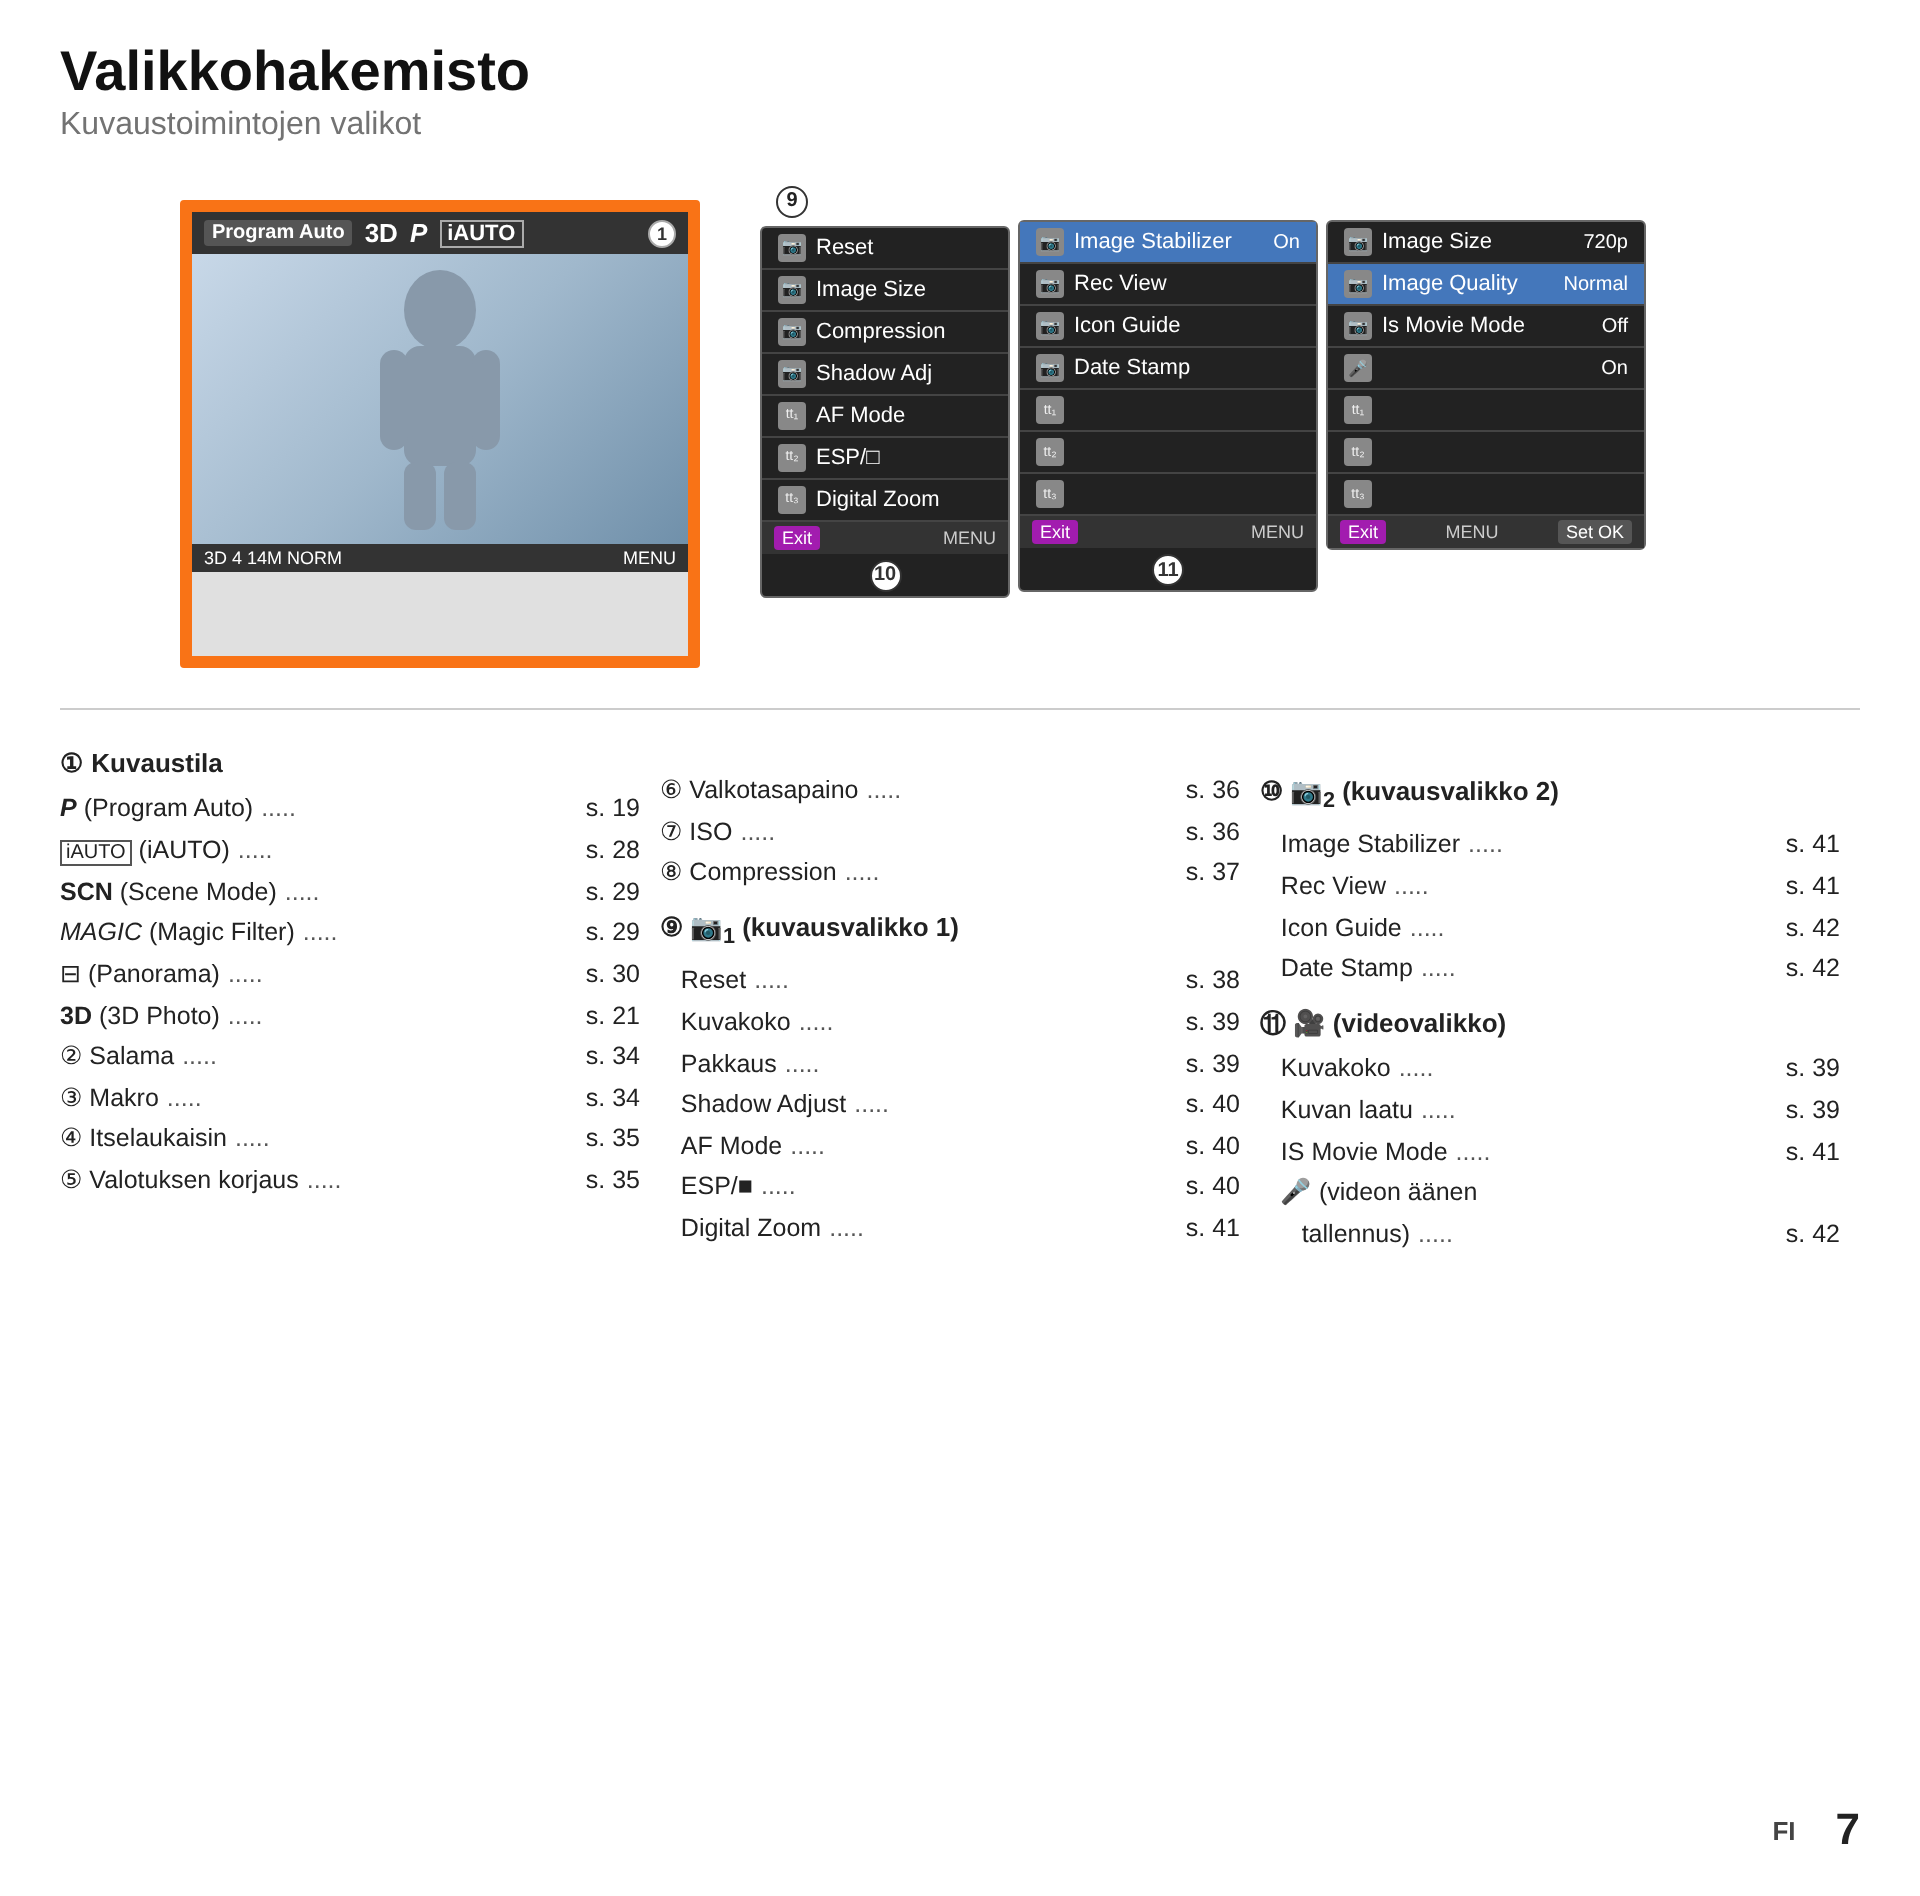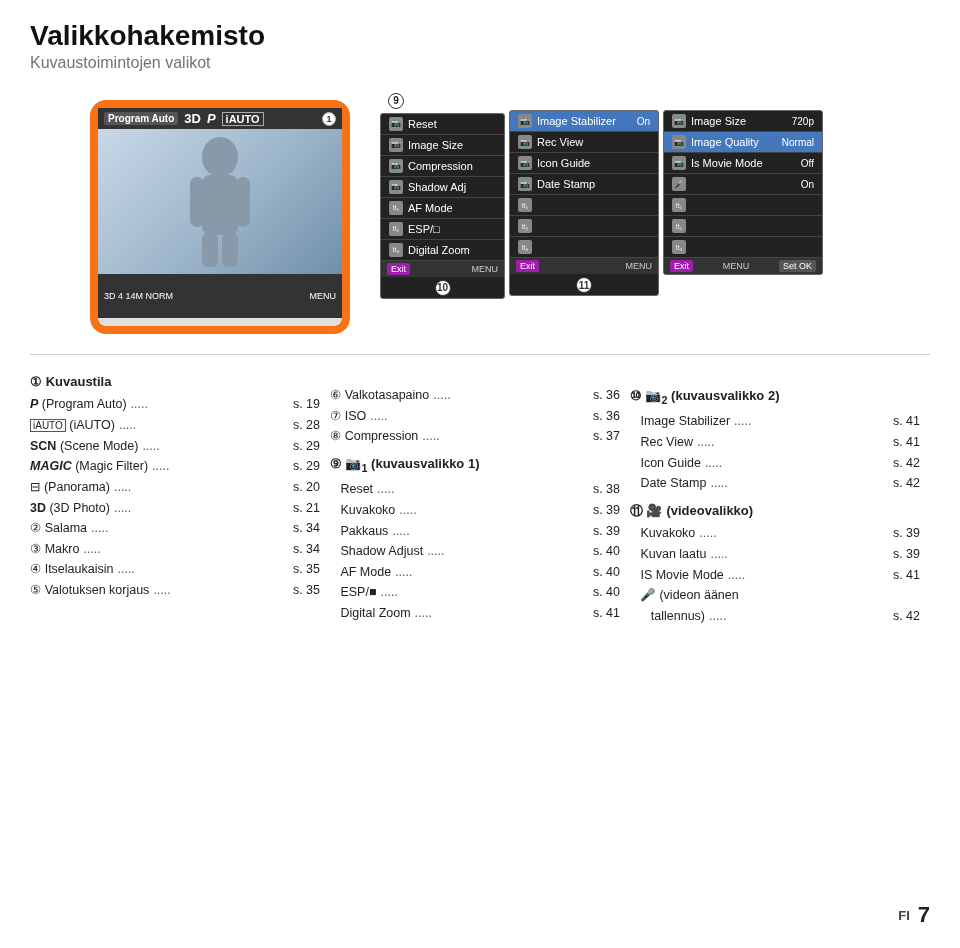--- a/index.html
+++ b/index.html
@@ -21,22 +21,22 @@
       font-size: 16px;
       color: #737373;
       margin-bottom: 18px;
     }
 
     
     .camera-img {
       width: 260px;
       height: 234px;
       background: #e0e0e0;
-      border: 8px solid #f97316;
-      border-radius: 16px;
+      border: 6px solid #f97316;
+      border-radius: 2px;
       position: relative;
       flex-shrink: 0;
     }
     .camera-top-bar {
       background: #333;
       color: #fff;
       font-size: 11px;
       font-weight: bold;
       padding: 3px 6px;
       display: flex;
@@ -69,21 +69,21 @@
       display: flex;
       align-items: center;
       justify-content: center;
       position: relative;
       overflow: hidden;
     }
     .camera-bottom-bar {
       background: #333;
       color: #fff;
       font-size: 9px;
-      padding: 17px 6px;
+      padding: 2px 6px;
       display: flex;
       gap: 8px;
       align-items: center;
     }
 
     .menu-panel {
       background: #222;
       color: #fff;
       border: 1.5px solid #666;
       border-radius: 3px;
@@ -190,21 +190,21 @@
 
     
     .page-footer {
       position: fixed;
       bottom: 20px;
       right: 30px;
       font-size: 14px;
       color: #444;
       display: flex;
       align-items: center;
-      gap: 8px;
+      gap: 20px;
     }
     .lang-code {
       font-weight: bold;
       font-size: 13px;
     }
     .page-num {
       font-size: 22px;
       font-weight: bold;
       color: #222;
     }
@@ -467,28 +467,28 @@
       <span class="item-label"><span style="font-size:10px;border:1px solid #555;padding:0 2px;">iAUTO</span> (iAUTO)</span>
       <span class="dots">.....</span>
       <span class="page-ref">s. 28</span>
     </div>
     <div class="content-item">
       <span class="item-label"><span style="font-weight:bold;font-variant:small-caps;">SCN</span> (Scene Mode)</span>
       <span class="dots">.....</span>
       <span class="page-ref">s. 29</span>
     </div>
     <div class="content-item">
-      <span class="item-label"><span style="font-weight:bold;font-style:italic;">MAGIC</span> (Magic Filter)</span>
+      <span class="item-label"><span style="font-weight:normal;font-style:italic;">MAGIC</span> (Magic Filter)</span>
       <span class="dots">.....</span>
       <span class="page-ref">s. 29</span>
     </div>
     <div class="content-item">
       <span class="item-label">⊟ (Panorama)</span>
       <span class="dots">.....</span>
-      <span class="page-ref">s. 20</span>
+      <span class="page-ref">s. 30</span>
     </div>
     <div class="content-item">
       <span class="item-label"><span style="font-weight:bold;">3D</span> (3D Photo)</span>
       <span class="dots">.....</span>
       <span class="page-ref">s. 21</span>
     </div>
     <div class="content-item">
       <span class="item-label">② Salama</span>
       <span class="dots">.....</span>
       <span class="page-ref">s. 34</span>

